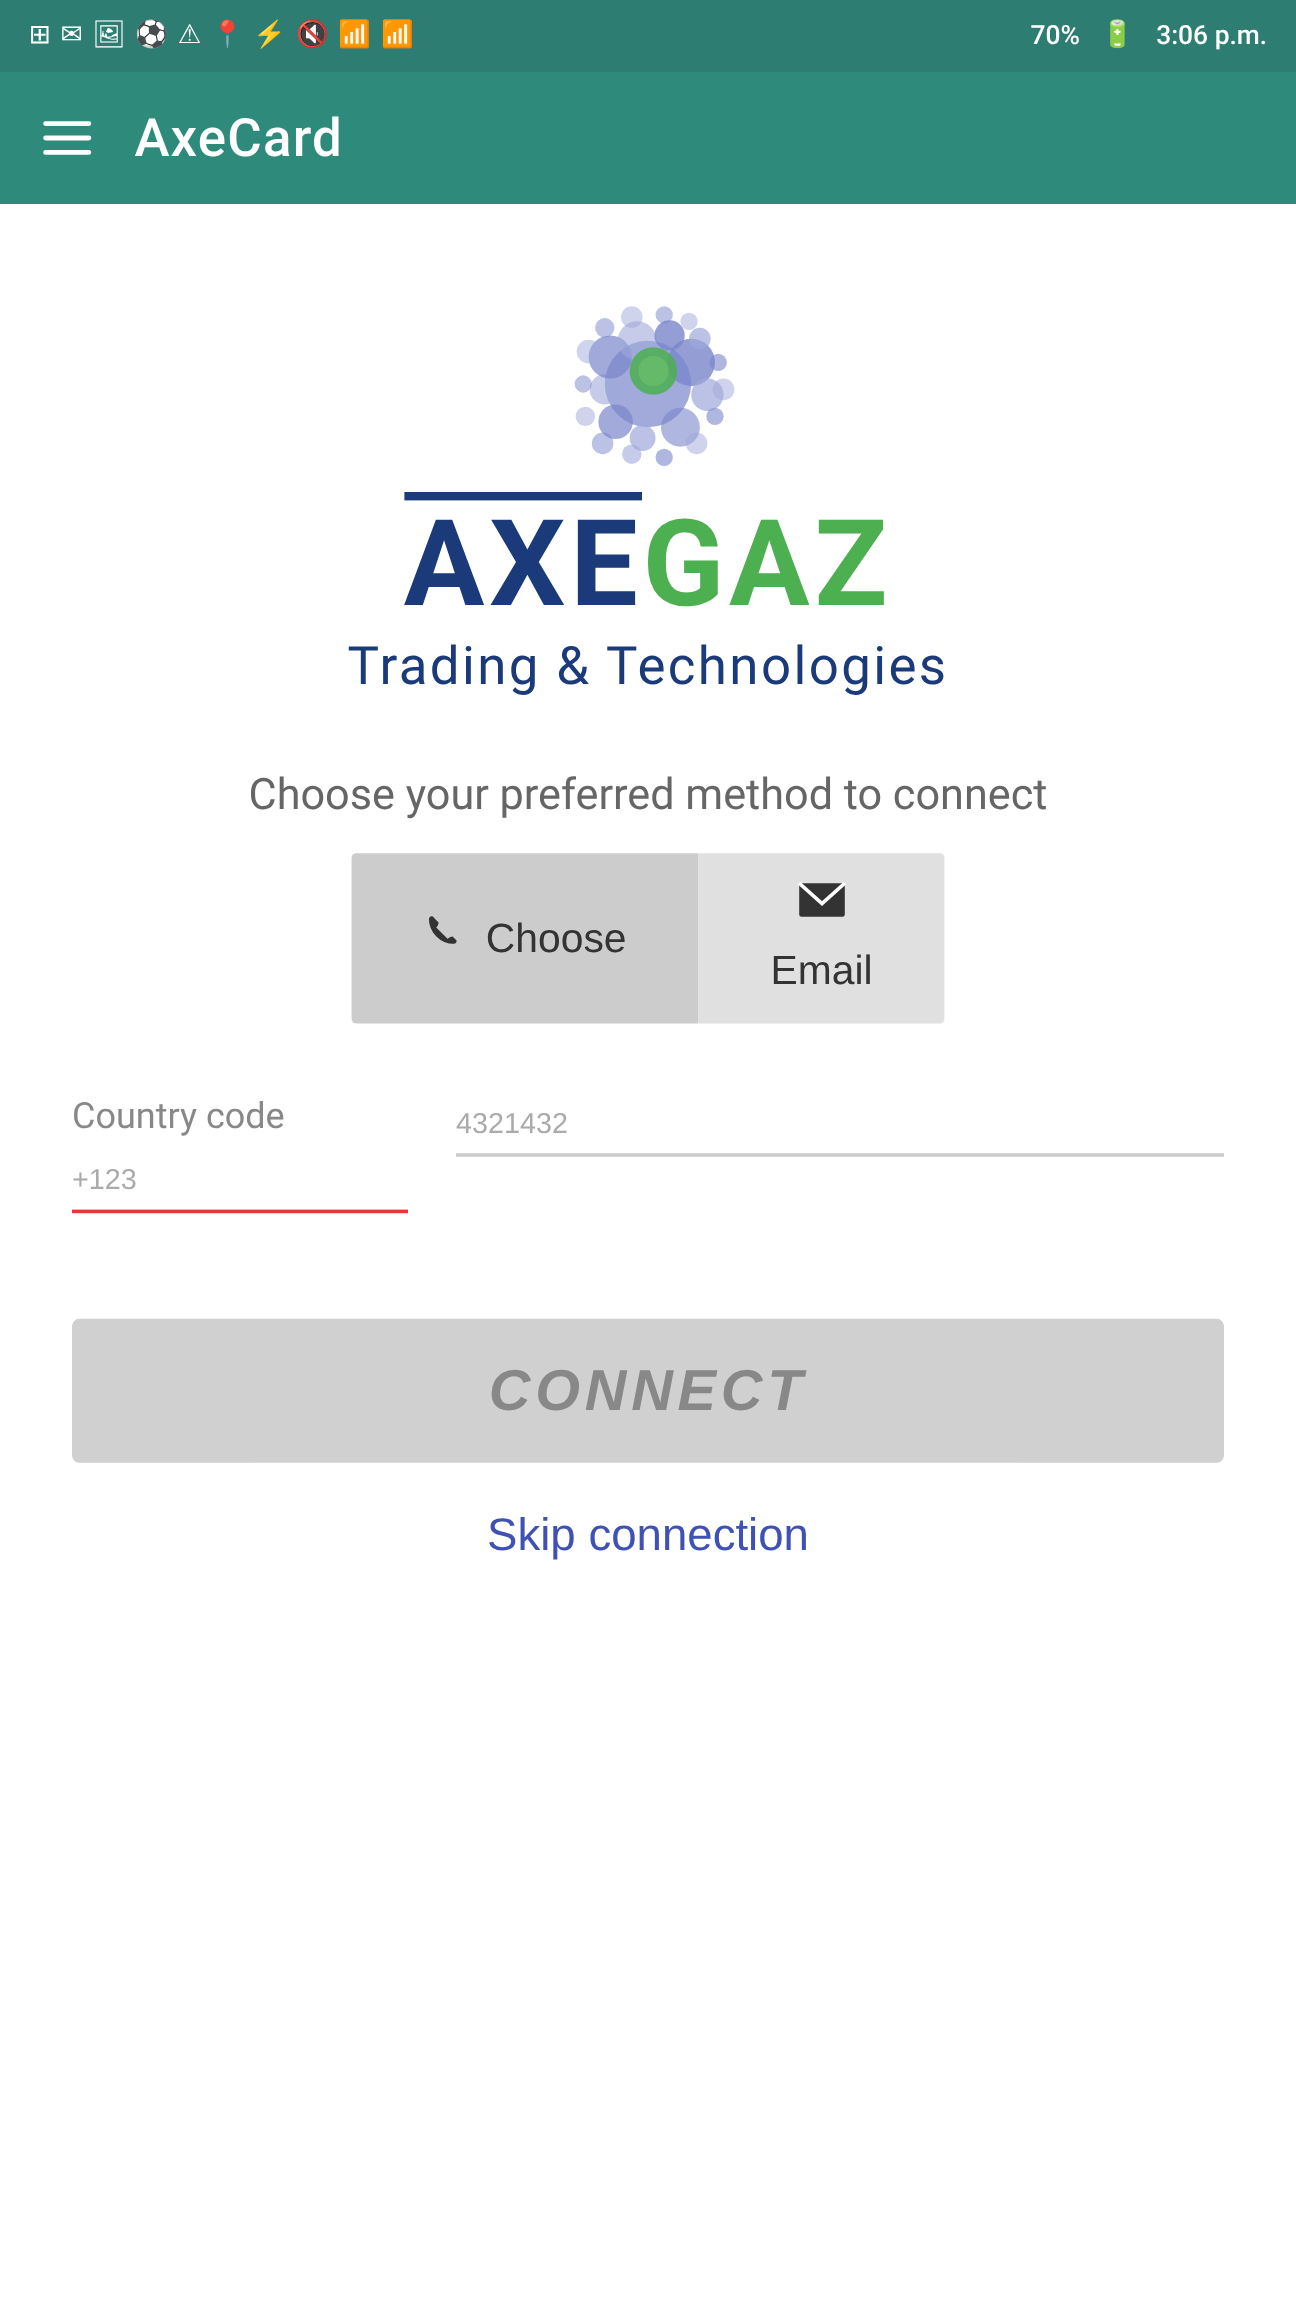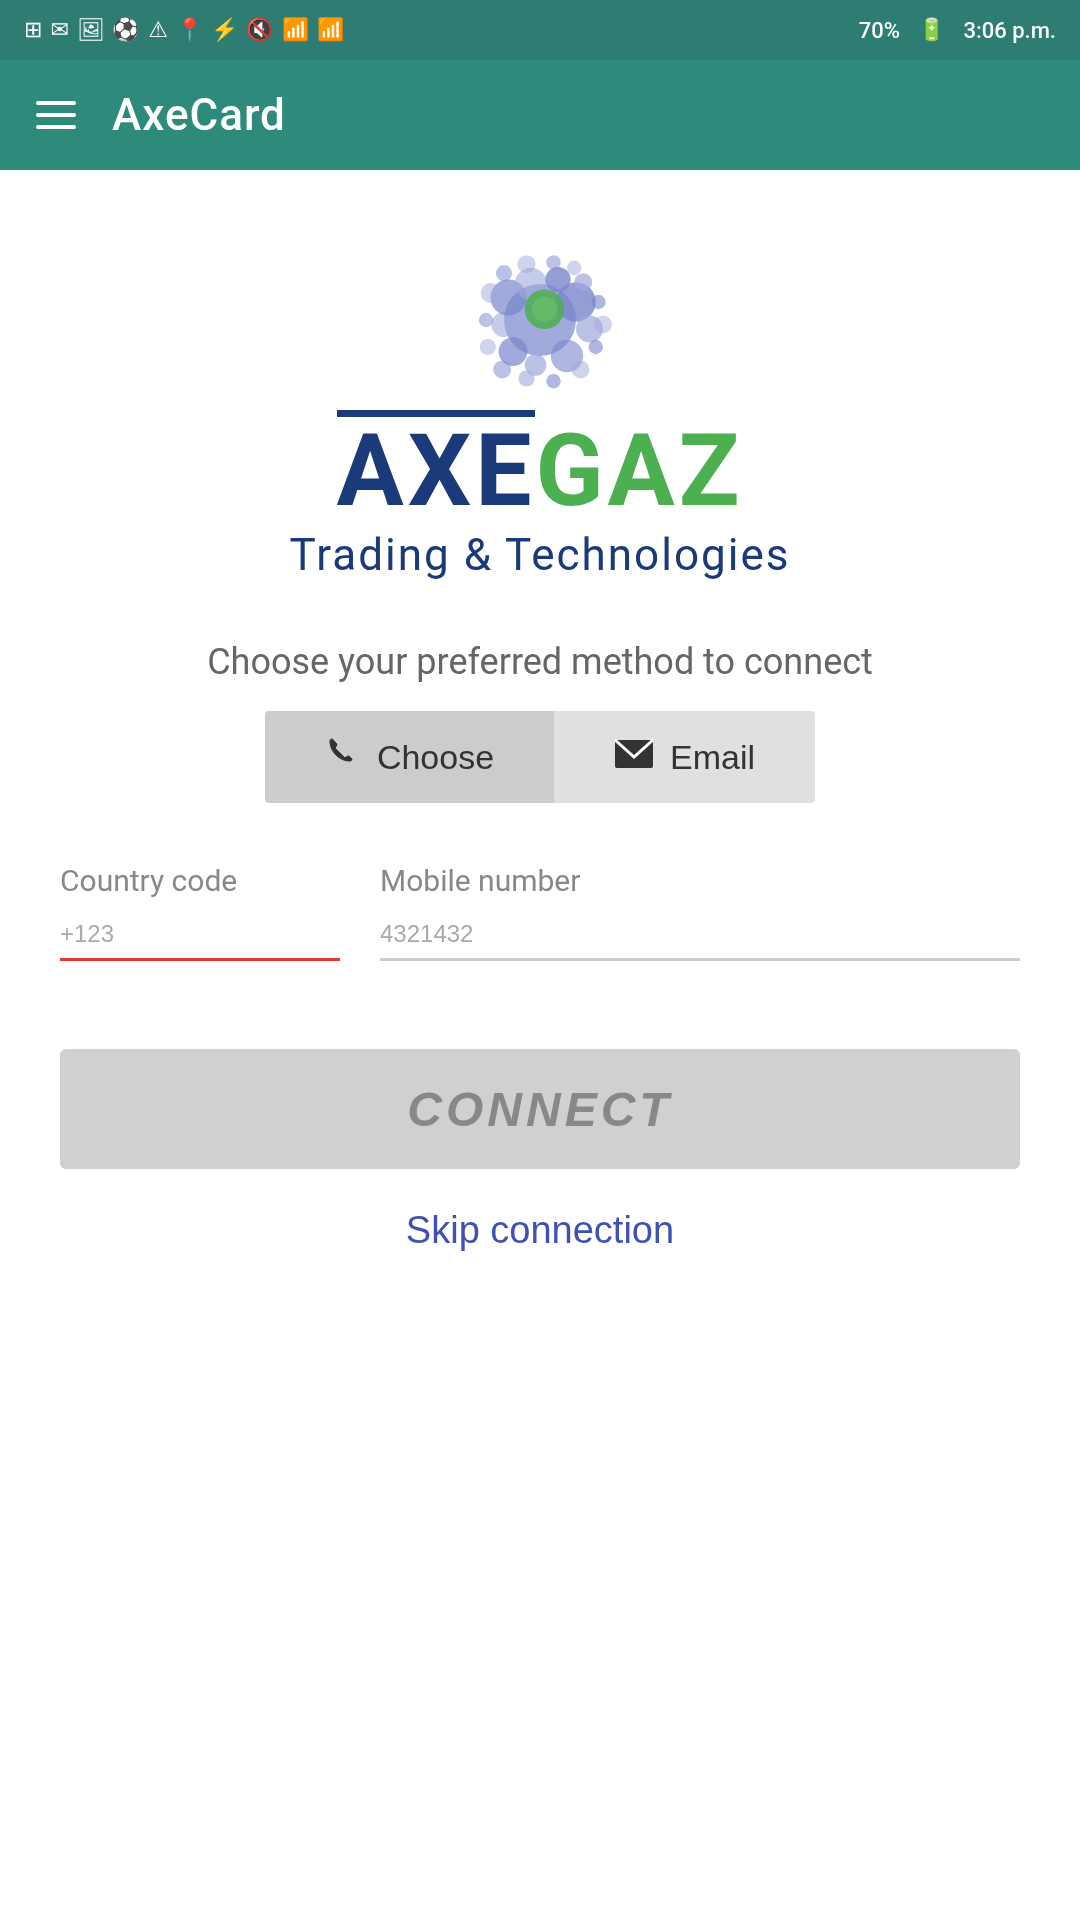--- a/index.html
+++ b/index.html
@@ -142,20 +142,21 @@
       color: #333;
       cursor: pointer;
     }
 
     .method-btn:first-child {
       border-radius: 4px 0 0 4px;
     }
 
     .method-btn:last-child {
       border-radius: 0 4px 4px 0;
+      flex-direction: column;
     }
 
     .method-btn.active {
       background: #cccccc;
     }
 
     
     .form-row {
       width: 100%;
       display: flex;
@@ -372,21 +373,20 @@
         <span>Email</span>
       </button>
     </div>
 
     <div class="form-row">
       <div class="field-group country-code">
         <label class="field-label">Country code</label>
         <input class="field-input active-field" type="text" placeholder="+123" style="">
       </div>
       <div class="field-group mobile-number">
-        <label class="field-label">Mobile number</label>
         <input class="field-input" type="text" placeholder="4321432" style="">
       </div>
     </div>
 
     <button class="connect-btn">CONNECT</button>
 
     <button class="skip-link">Skip connection</button>
 
   </div>
 </div>

